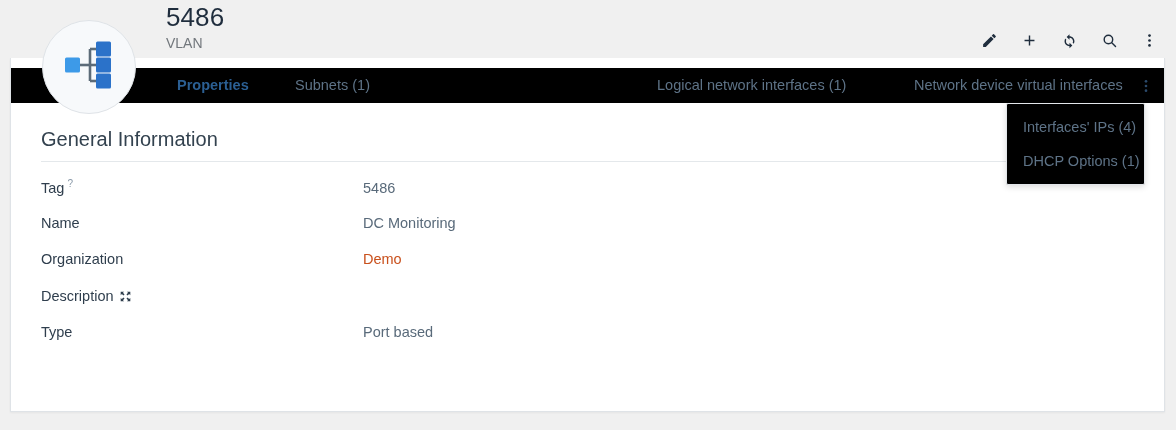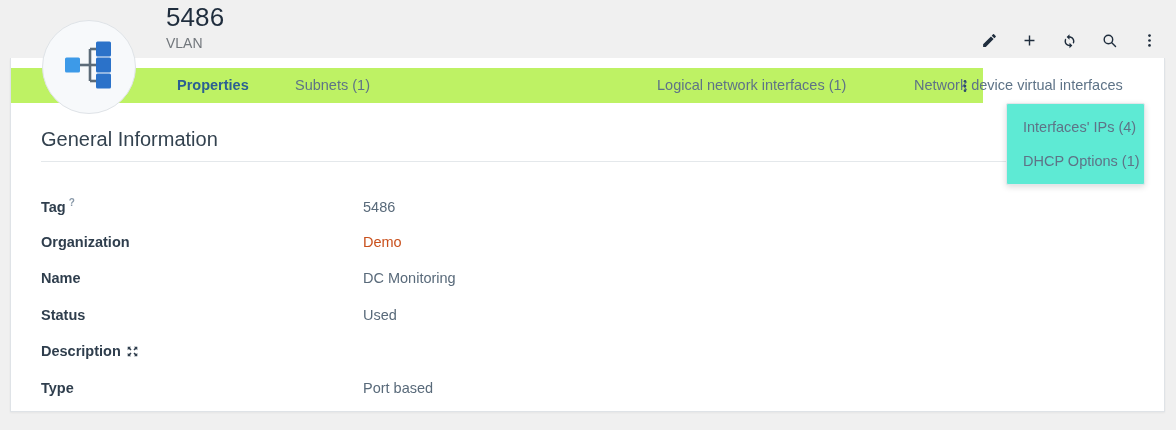--- a/index.html
+++ b/index.html
@@ -100,23 +100,23 @@
     width: 1155px;
     height: 10px;
     background: #8fa0b4;
   }
 
   
   .tab-bar {
     position: absolute;
     left: 0;
     top: 10px;
-    width: 972px;
+    width: 1153px;
     height: 35px;
-    background: #bef264;
+    background: #000000;
     display: flex;
     align-items: center;
     box-sizing: border-box;
   }
   .tab {
     font-size: 14.5px;
     color: #5e7387;
     white-space: nowrap;
     cursor: pointer;
     line-height: 35px;
@@ -137,21 +137,21 @@
     cursor: pointer;
     color: #2b4a6b;
   }
 
   
   .tab-dropdown {
     position: absolute;
     left: 1006px;
     top: 103px;
     width: 139px;
-    background: #5eead4;
+    background: #000000;
     border: 1px solid #e2e6ea;
     border-radius: 2px;
     box-shadow: 0 2px 6px rgba(0,0,0,0.14);
     z-index: 20;
     padding: 6px 0;
     box-sizing: border-box;
   }
   .dropdown-item {
     font-size: 14.5px;
     color: #5e7387;
@@ -187,23 +187,22 @@
   }
   .prop-row {
     display: flex;
     align-items: baseline;
     height: 36.5px;
   }
   .prop-label {
     width: 322px;
     font-size: 14.5px;
     color: #2f3e4d;
-    font-weight: bold;
+    font-weight: normal;
     flex: none;
-    margin-top: 19px;
   }
   .prop-value {
     font-size: 14.5px;
     color: #596a7a;
   }
   .prop-value.link {
     color: #c9501c;
     cursor: pointer;
   }
   .help-marker {
@@ -308,33 +307,29 @@
     <div class="prop-list">
 
       <div class="prop-row">
         <div class="prop-label">
           <span>Tag</span><span class="help-marker">?</span>
         </div>
         <div class="prop-value">5486</div>
       </div>
 
       <div class="prop-row">
+        <div class="prop-label">Name</div>
+        <div class="prop-value">DC Monitoring</div>
+      </div>
+
+      <div class="prop-row">
         <div class="prop-label">Organization</div>
         <div class="prop-value link">Demo</div>
       </div>
 
-      <div class="prop-row">
-        <div class="prop-label">Name</div>
-        <div class="prop-value">DC Monitoring</div>
-      </div>
-
-      <div class="prop-row">
-        <div class="prop-label">Status</div>
-        <div class="prop-value">Used</div>
-      </div>
 
       <div class="prop-row">
         <div class="prop-label">
           <span>Description</span><span class="expand-marker">
             <svg width="11" height="11" viewBox="0 0 16 16" fill="#2f3e4d">
               <path d="M1 1h5L4.3 2.7 6.6 5 5 6.6 2.7 4.3 1 6z"></path>
               <path d="M15 1h-5l1.7 1.7L9.4 5 11 6.6l2.3-2.3L15 6z"></path>
               <path d="M1 15h5l-1.7-1.7L6.6 11 5 9.4l-2.3 2.3L1 10z"></path>
               <path d="M15 15h-5l1.7-1.7L9.4 11 11 9.4l2.3 2.3L15 10z"></path>
             </svg>

